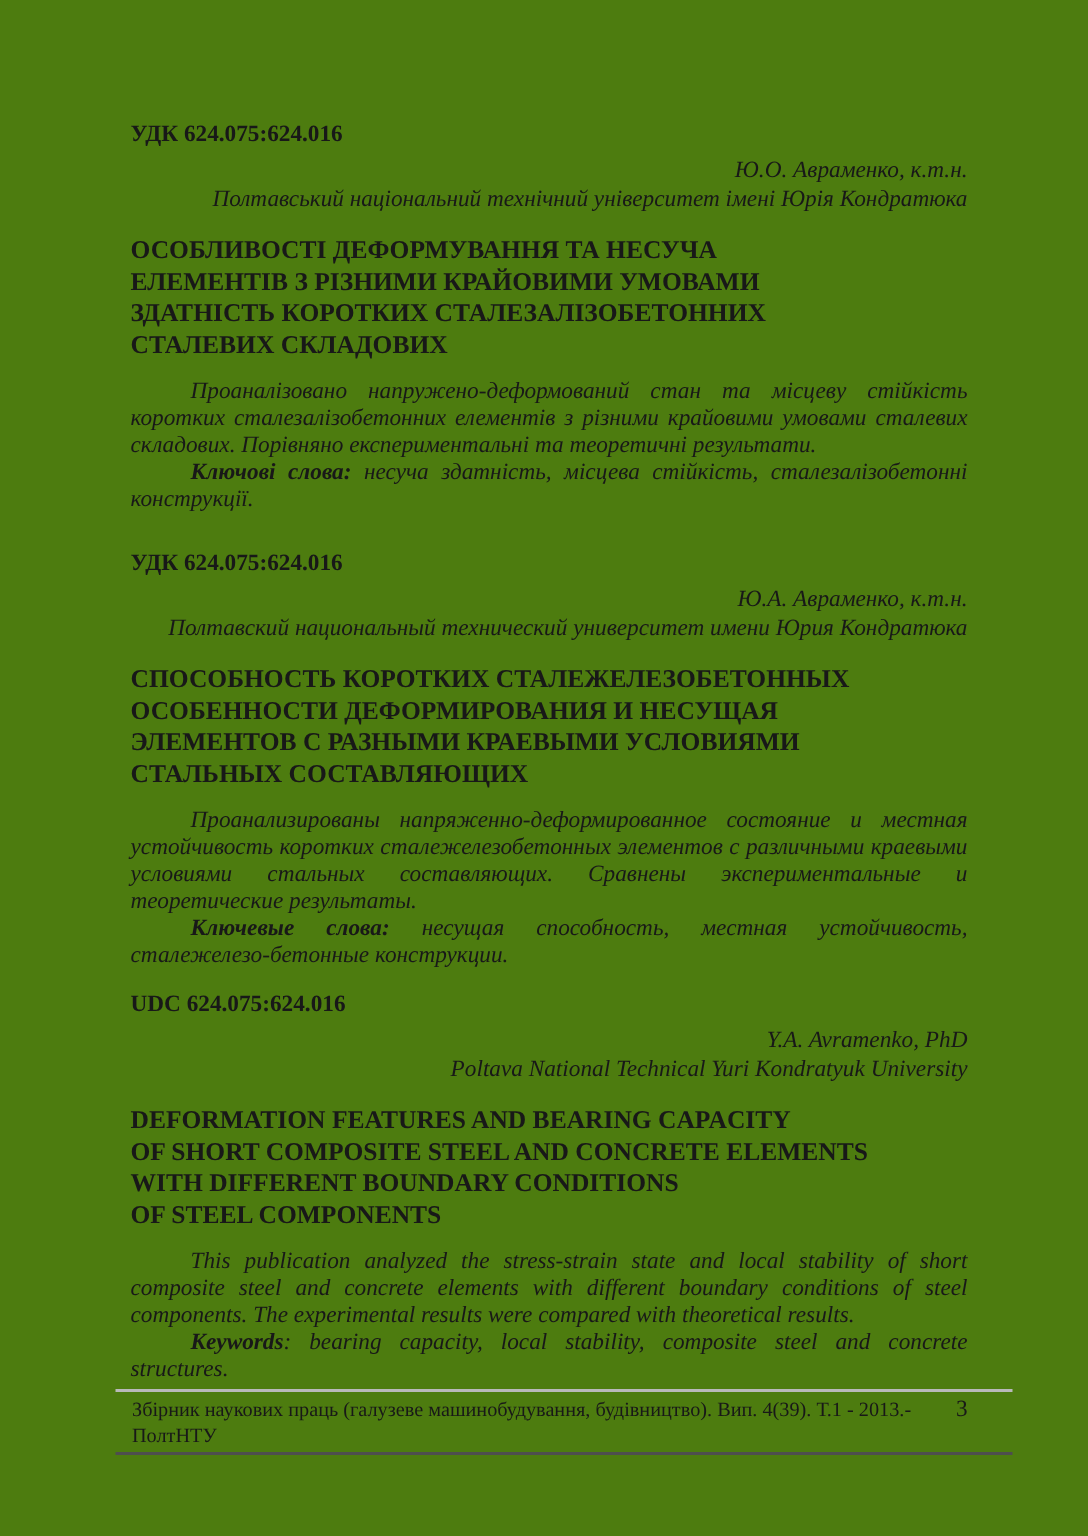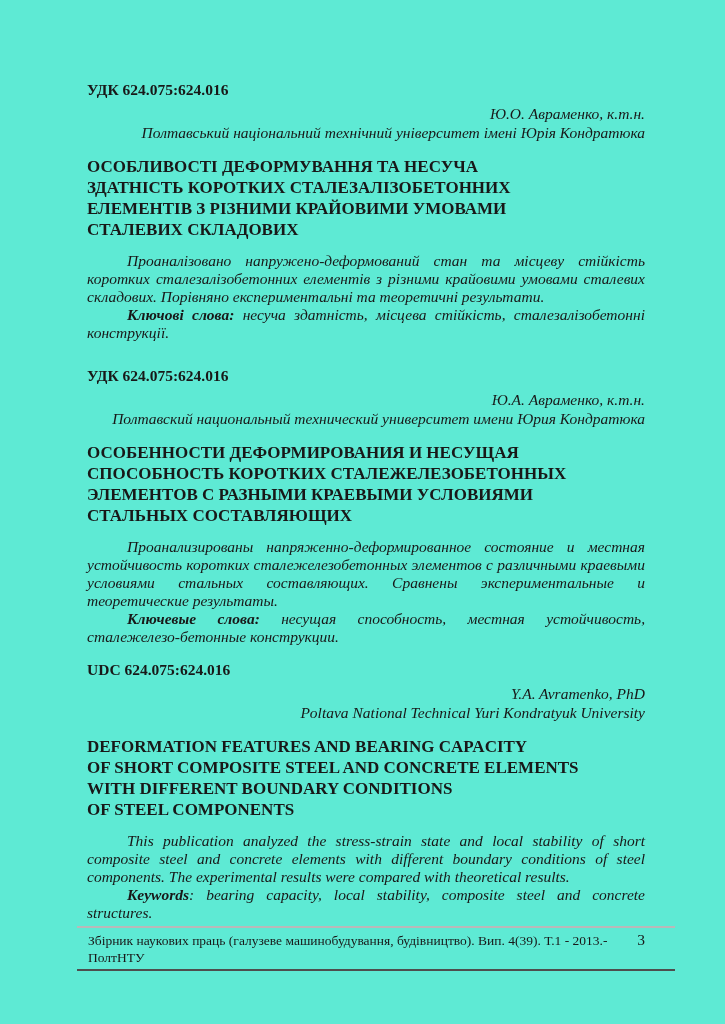--- a/index.html
+++ b/index.html
@@ -1,21 +1,21 @@
 <!DOCTYPE html>
 <html><head>
 <meta charset="utf-8">
 <style>
   html, body { margin: 0; padding: 0; background: #ffffff; }
   .page {
     position: relative;
     width: 725px;
     height: 1024px;
     margin: 0 auto;
-    background: #5eead4;
+    background: #4d7c0f;
     box-sizing: border-box;
     padding: 80px 80px 0 87px;
     overflow: hidden;
     font-family: "Liberation Serif", "DejaVu Serif", serif;
     color: #181818;
   }
   .udc {
     font-size: 15.5px;
     line-height: 19px;
     font-weight: bold;
@@ -68,37 +68,37 @@
 <div class="page">
 
   <section class="sec sec-uk">
     <div class="udc">УДК 624.075:624.016</div>
     <div class="byline">
       <div>Ю.О. Авраменко, к.т.н.</div>
       <div>Полтавський національний технічний університет імені Юрія Кондратюка</div>
     </div>
     <h1 class="title">
         <span class="title-line">ОСОБЛИВОСТІ ДЕФОРМУВАННЯ ТА НЕСУЧА</span>
+        <span class="title-line">ЕЛЕМЕНТІВ З РІЗНИМИ КРАЙОВИМИ УМОВАМИ</span>
         <span class="title-line">ЗДАТНІСТЬ КОРОТКИХ СТАЛЕЗАЛІЗОБЕТОННИХ</span>
-        <span class="title-line">ЕЛЕМЕНТІВ З РІЗНИМИ КРАЙОВИМИ УМОВАМИ</span>
         <span class="title-line">СТАЛЕВИХ СКЛАДОВИХ</span>
       </h1>
     <p class="abstract">Проаналізовано напружено-деформований стан та місцеву стійкість коротких сталезалізобетонних елементів з різними крайовими умовами сталевих складових. Порівняно експериментальні та теоретичні результати.</p>
     <p class="keywords"><span class="kw-label">Ключові слова:</span><span> несуча здатність, місцева стійкість, сталезалізобетонні конструкції.</span></p>
   </section>
 
   <section class="sec sec-ru">
     <div class="udc">УДК 624.075:624.016</div>
     <div class="byline">
       <div>Ю.А. Авраменко, к.т.н.</div>
       <div>Полтавский национальный технический университет имени Юрия Кондратюка</div>
     </div>
     <h1 class="title">
+        <span class="title-line">СПОСОБНОСТЬ КОРОТКИХ СТАЛЕЖЕЛЕЗОБЕТОННЫХ</span>
         <span class="title-line">ОСОБЕННОСТИ ДЕФОРМИРОВАНИЯ И НЕСУЩАЯ</span>
-        <span class="title-line">СПОСОБНОСТЬ КОРОТКИХ СТАЛЕЖЕЛЕЗОБЕТОННЫХ</span>
         <span class="title-line">ЭЛЕМЕНТОВ С РАЗНЫМИ КРАЕВЫМИ УСЛОВИЯМИ</span>
         <span class="title-line">СТАЛЬНЫХ СОСТАВЛЯЮЩИХ</span>
       </h1>
     <p class="abstract">Проанализированы напряженно-деформированное состояние и местная устойчивость коротких сталежелезобетонных элементов с различными краевыми условиями стальных составляющих. Сравнены экспериментальные и теоретические результаты.</p>
     <p class="keywords"><span class="kw-label">Ключевые слова:</span><span> несущая способность, местная устойчивость, сталежелезо-бетонные конструкции.</span></p>
   </section>
 
   <section class="sec sec-en">
     <div class="udc">UDC 624.075:624.016</div>
     <div class="byline">

